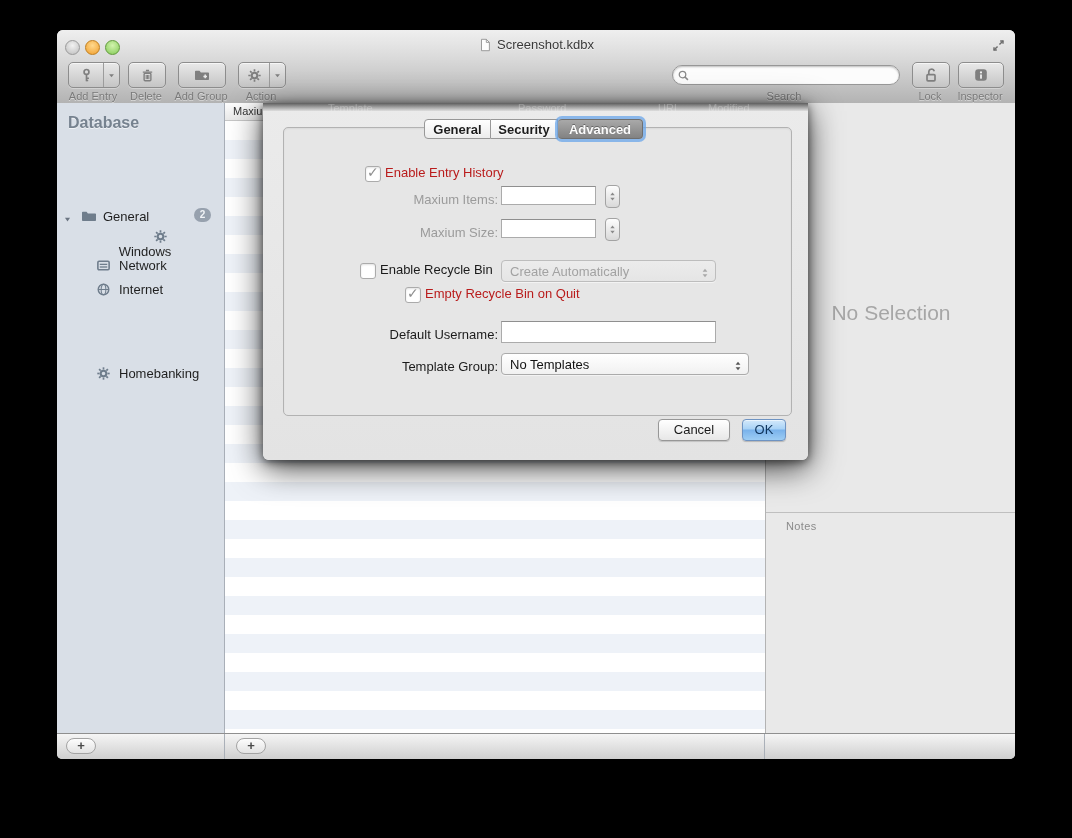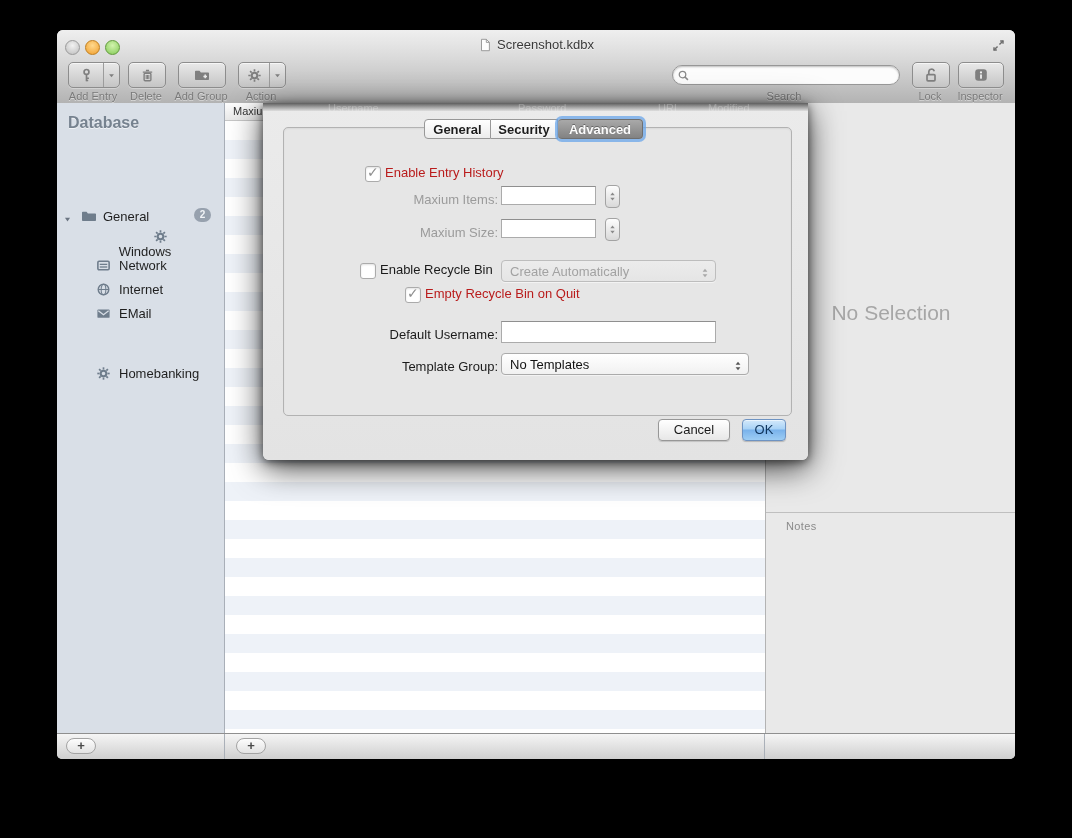--- a/index.html
+++ b/index.html
@@ -308,28 +308,20 @@
         <span style="margin-left:8px;">Network</span>
       </div>
       <div class="sb-item" style="top:174px;">
         <div class="ic" style="margin-left:39px;">
             <svg width="15" height="15">
               <use href="#i-globe"></use>
             </svg>
           </div>
         <span style="margin-left:8px;">Internet</span>
       </div>
-      <div class="sb-item" style="top:198px;">
-        <div class="ic" style="margin-left:39px;">
-            <svg width="15" height="15">
-              <use href="#i-envelope"></use>
-            </svg>
-          </div>
-        <span style="margin-left:8px;">EMail</span>
-      </div>
       <div class="sb-item" style="top:222px;margin-top:36px;">
         <div class="ic" style="margin-left:39px;">
             <svg width="15" height="15">
               <use href="#i-gear"></use>
             </svg>
           </div>
         <span style="margin-left:8px;">Homebanking</span>
       </div>
     </div>
 
@@ -348,21 +340,21 @@
 
     <div class="bottombar">
       <div class="pill" style="left:9px;">+</div>
       <div class="bb-div" style="left:167px;"></div>
       <div class="pill" style="left:179px;">+</div>
       <div class="bb-div" style="left:707px;"></div>
     </div>
 
     <div class="sheet">
       <div class="emerge">
-        <span style="left:65px;">Username</span>
+        <span style="left:65px;">Template</span>
         <span style="left:255px;">Password</span>
         <span style="left:395px;">URL</span>
         <span style="left:445px;">Modified</span>
       </div>
 
       <div class="tabs">
         <div class="tab" style="width:67px;">General</div>
         <div class="tab" style="width:67px;">Security</div>
         <div class="tab selected" style="width:85px;">Advanced</div>
       </div>

